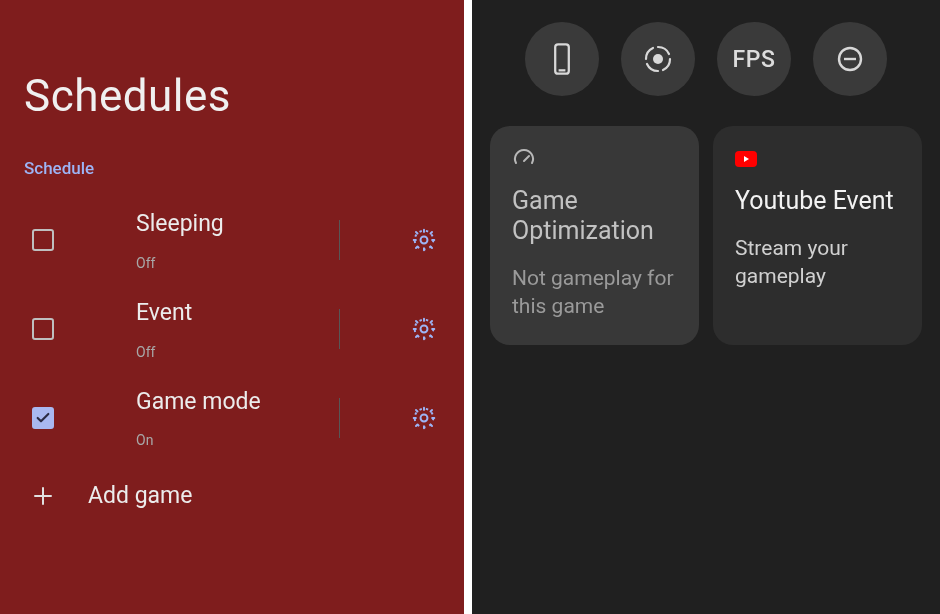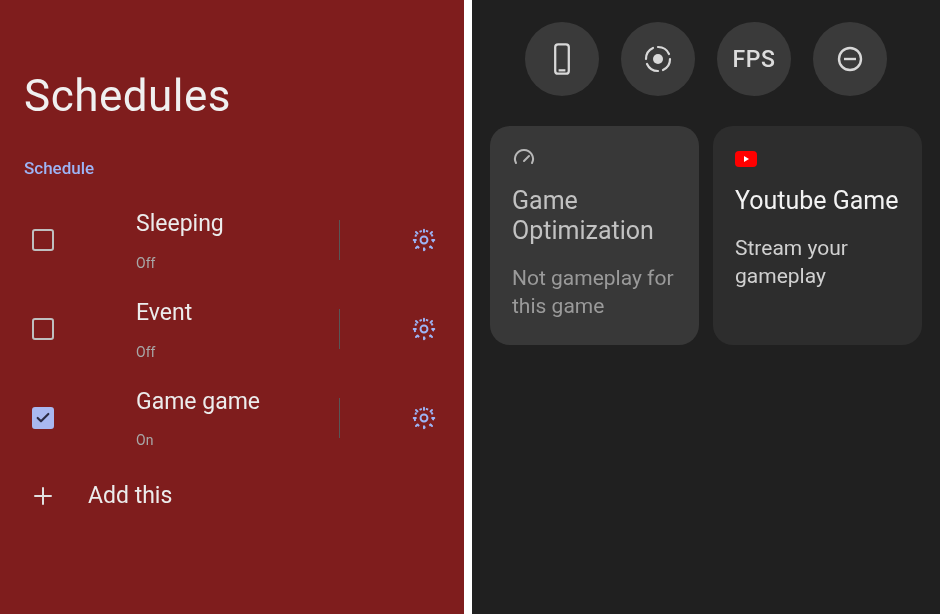--- a/index.html
+++ b/index.html
@@ -225,40 +225,40 @@
     </div>
   </div>
 
   <div class="sched-row">
     <div class="checkbox checked">
       <svg width="16" height="16" viewBox="0 0 24 24">
           <path d="M4 12l5 5L20 6" stroke="#2b2b44" stroke-width="3.2" fill="none" stroke-linecap="round" stroke-linejoin="round"></path>
         </svg>
     </div>
     <div class="sched-text">
-      <div class="sched-name">Game game</div>
+      <div class="sched-name">Game mode</div>
       <div class="sched-status">On</div>
     </div>
     <div class="divider-v"></div>
     <div class="gear-btn">
       <svg width="26" height="26" viewBox="0 0 24 24" fill="none" stroke="#9db4f5" stroke-width="1.8">
         <circle cx="12" cy="12" r="3.2"></circle>
         <path d="M12 2.5v2M12 19.5v2M4.6 4.6l1.4 1.4M18 18l1.4 1.4M2.5 12h2M19.5 12h2M4.6 19.4L6 18M18 6l1.4-1.4" stroke-linecap="round"></path>
         <circle cx="12" cy="12" r="8.6" stroke-dasharray="2.2 3.8"></circle>
       </svg>
     </div>
   </div>
 
   <div class="add-row">
     <div class="plus">
       <svg width="24" height="24" viewBox="0 0 24 24" stroke="#e0e0e0" stroke-width="2" stroke-linecap="round">
           <path d="M12 4v16M4 12h16"></path>
         </svg>
     </div>
-    <div class="add-label">Add this</div>
+    <div class="add-label">Add game</div>
   </div>
 </div>
 
 <div class="gap"></div>
 
 <div class="panel panel-right">
   <div class="btn-row">
 
     <div class="round-btn">
       <svg width="28" height="34" viewBox="0 0 24 30" fill="none" stroke="#d8d8d8" stroke-width="2">
@@ -298,17 +298,17 @@
         </svg>
       </div>
       <div class="card-title">Game Optimization</div>
       <div class="card-sub">Not gameplay for this game</div>
     </div>
 
     <div class="card card-b">
       <div class="card-icon">
         <div class="yt-badge"></div>
       </div>
-      <div class="card-title bright">Youtube Game</div>
+      <div class="card-title bright">Youtube Event</div>
       <div class="card-sub bright">Stream your gameplay</div>
     </div>
   </div>
 </div>
 
 </body></html>

